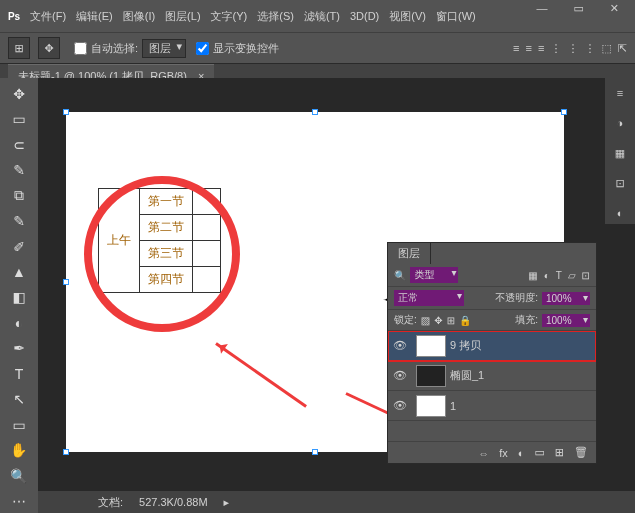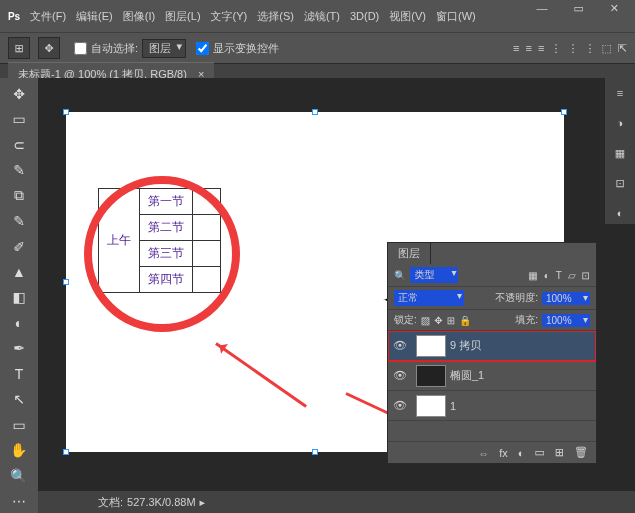--- a/index.html
+++ b/index.html
@@ -6,53 +6,53 @@
 body{font-family:"Microsoft YaHei","SimSun",Arial,sans-serif;font-size:11px;background:#535353;color:#d1d1d1;width:635px;height:513px;overflow:hidden;position:relative}
 .menubar{background:#535353;height:22px;display:flex;align-items:center;padding:16px 4px}
 .menubar .logo{width:20px;height:16px;display:flex;align-items:center;justify-content:center;font-weight:bold;color:#fff;margin-right:6px;font-size:10px}
 .menubar span{margin-right:10px;cursor:default}
 .winctrl{position:absolute;right:6px;top:2px;display:flex;gap:16px;color:#ccc}
 .optbar{background:#535353;height:32px;display:flex;align-items:center;padding:0 8px;border-top:1px solid #3f3f3f;border-bottom:1px solid #2a2a2a}
 .optbar .ico{width:22px;height:22px;background:#424242;border:1px solid #2a2a2a;margin-right:8px;display:flex;align-items:center;justify-content:center}
 .optbar input[type=checkbox]{margin:0 4px 0 6px}
 .optbar .sel{background:#424242;border:1px solid #2a2a2a;padding:1px 14px 1px 6px;margin-left:4px;position:relative}
 .optbar .sel:after{content:"▾";position:absolute;right:3px;top:0}
-.tabbar{background:#424242;height:24px;display:flex;align-items:center;padding:0 8px;border-bottom:4px solid #d946ef}
+.tabbar{background:#424242;height:24px;display:flex;align-items:center;padding:0 8px;border-bottom:1px solid #d946ef}
 .tab{background:#535353;padding:4px 10px;border-top:1px solid #6a6a6a}
 .tab .x{margin-left:8px}
 .workwrap{position:absolute;left:38px;top:78px;right:0;bottom:22px;background:#282828}
 .canvas{position:absolute;left:28px;top:34px;width:498px;height:340px;background:#fff}
 .handles div{position:absolute;width:6px;height:6px;background:#fff;border:1px solid #39f}
 .h-tl{left:-3px;top:-3px}.h-tr{right:-3px;top:-3px}.h-bl{left:-3px;bottom:-3px}.h-br{right:-3px;bottom:-3px}
 .h-t{left:50%;top:-3px;margin-left:-3px}.h-b{left:50%;bottom:-3px;margin-left:-3px}.h-l{left:-3px;top:50%;margin-top:-3px}.h-r{right:-3px;top:50%;margin-top:-3px}
 .circle{position:absolute;left:18px;top:64px;width:156px;height:156px;border:8px solid #ee3b3b;border-radius:50%}
 .tbl{position:absolute;left:32px;top:76px;border-collapse:collapse;background:#fff}
-.tbl td{border:1px solid #333;padding:4px 8px;font-size:12px;text-align:center;color:#4c1d95}
+.tbl td{border:1px solid #333;padding:4px 8px;font-size:12px;text-align:center;color:#a16207}
 .arrow{position:absolute;left:150px;top:230px;width:110px;height:3px;background:#ee3b3b;transform:rotate(35deg);transform-origin:left center}
 .arrow:before{content:"";position:absolute;left:-2px;top:-5px;border:6px solid transparent;border-right-color:#ee3b3b}
 .arrow2{position:absolute;left:280px;top:280px;width:110px;height:3px;background:#ee3b3b;transform:rotate(25deg);transform-origin:left center}
 .arrow2:after{content:"";position:absolute;right:-2px;top:-5px;border:6px solid transparent;border-left-color:#ee3b3b}
 .cross{position:absolute;left:316px;top:176px;color:#000;font-size:20px}
 .toolbar{position:absolute;left:0;top:78px;width:38px;bottom:0;background:#535353;display:flex;flex-direction:column;align-items:center;padding-top:4px;gap:2px}
 .toolbar .t{width:28px;height:24px;display:flex;align-items:center;justify-content:center;color:#ddd;font-size:14px;cursor:default}
 .rside{position:absolute;right:0;top:78px;width:30px;background:#424242;padding-top:4px;display:flex;flex-direction:column;align-items:center;gap:8px}
 .rside .s{width:22px;height:22px;display:flex;align-items:center;justify-content:center;color:#ccc}
 .layerspanel{position:absolute;right:38px;top:242px;width:210px;height:222px;background:#535353;border:1px solid #2a2a2a}
 .lp-tab{background:#535353;padding:3px 10px;display:inline-block;border-right:1px solid #2a2a2a}
 .lp-row{display:flex;align-items:center;padding:3px 6px;gap:4px;border-bottom:1px solid #424242;font-size:10px}
-.lp-sel{background:#1d4ed8;padding:1px 10px 1px 4px;position:relative;min-width:48px}
+.lp-sel{background:#701a75;padding:1px 10px 1px 4px;position:relative;min-width:48px}
 .lp-sel:after{content:"▾";position:absolute;right:2px;top:0}
 .lp-icons{display:flex;gap:6px;margin-left:auto}
 .lp-layers{overflow:auto}
 .layer{display:flex;align-items:center;height:30px;border-bottom:1px solid #424242}
 .layer.sel{background:#3a506b;outline:2px solid #d22;outline-offset:-1px}
 .layer .eye{width:24px;text-align:center}
 .layer .thumb{width:30px;height:22px;background:#fff;border:1px solid #888;margin:0 4px}
 .lp-bot{position:absolute;bottom:0;left:0;right:0;height:22px;display:flex;align-items:center;justify-content:flex-end;gap:10px;padding:0 8px;border-top:1px solid #424242}
-.status{position:absolute;left:38px;right:0;bottom:0;height:22px;background:#424242;display:flex;align-items:center;padding-left:60px;gap:4px}
+.status{position:absolute;left:38px;right:0;bottom:0;height:22px;background:#424242;display:flex;align-items:center;padding-left:60px;gap:16px}
 </style>
 </head>
 <body>
 
 <div class="menubar">
   <div class="logo">Ps</div>
   <span>文件(F)</span>
   <span>编辑(E)</span>
   <span>图像(I)</span>
   <span>图层(L)</span>

